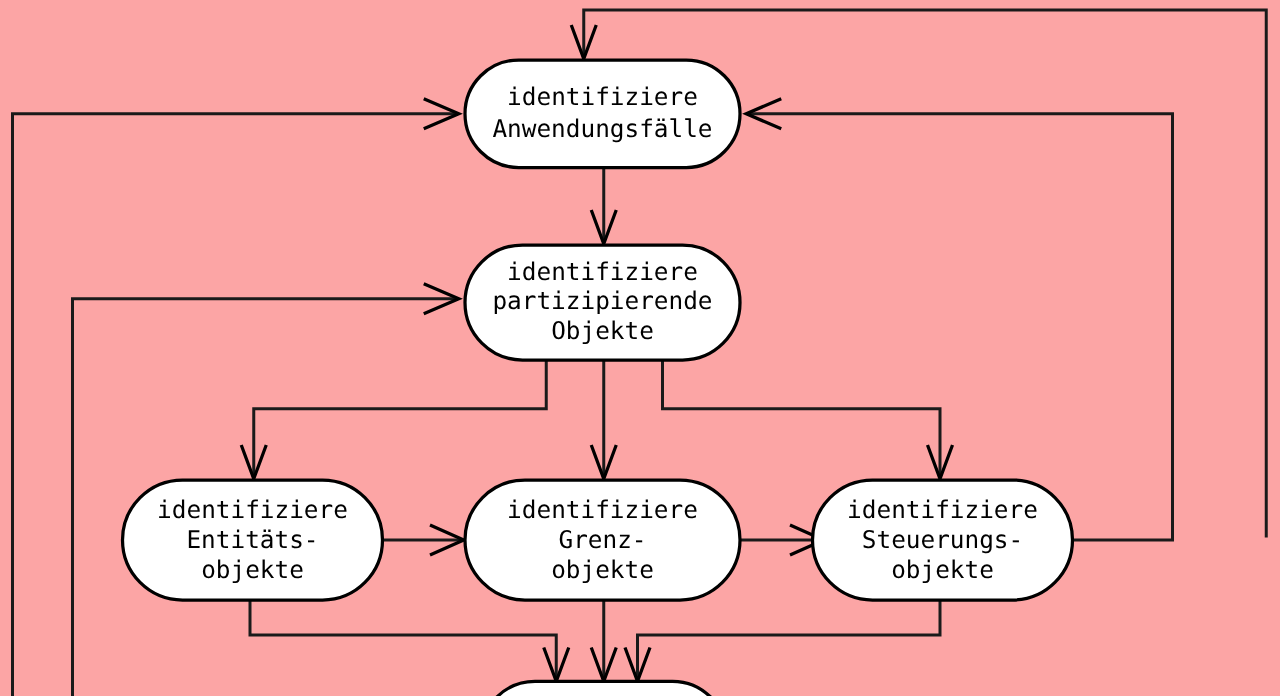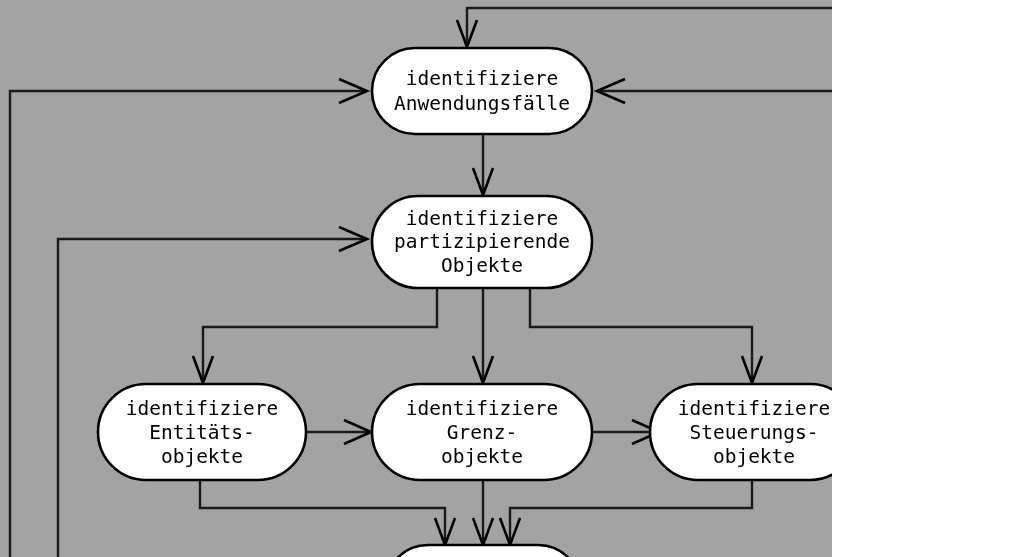--- a/index.html
+++ b/index.html
@@ -2,23 +2,23 @@
 <html><head>
 <meta charset="utf-8">
 <style>
   html, body {
     margin: 0;
     padding: 0;
     background: #ffffff;
   }
   #diagram-root {
     position: relative;
-    width: 832px;
+    width: 1024px;
     height: 557px;
-    background: #a3a3a3;
+    background: #fca5a5;
     overflow: hidden;
     font-family: "DejaVu Sans Mono", "Liberation Mono", monospace;
   }
   svg#flowchart {
     display: block;
     width: 1024px;
     height: 557px;
   }
   .node-shape {
     fill: #ffffff;

